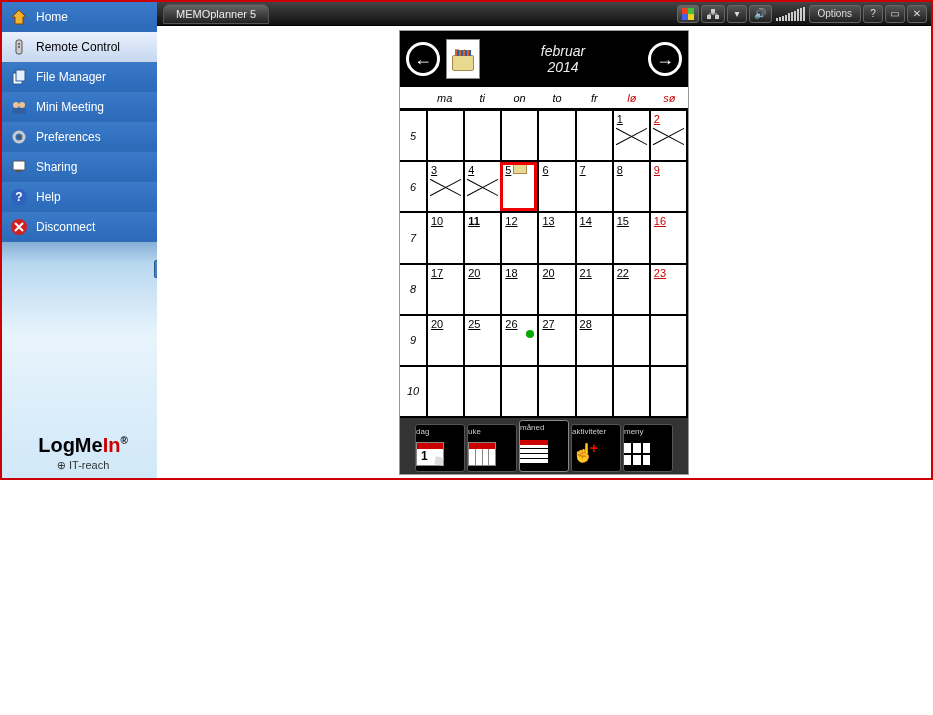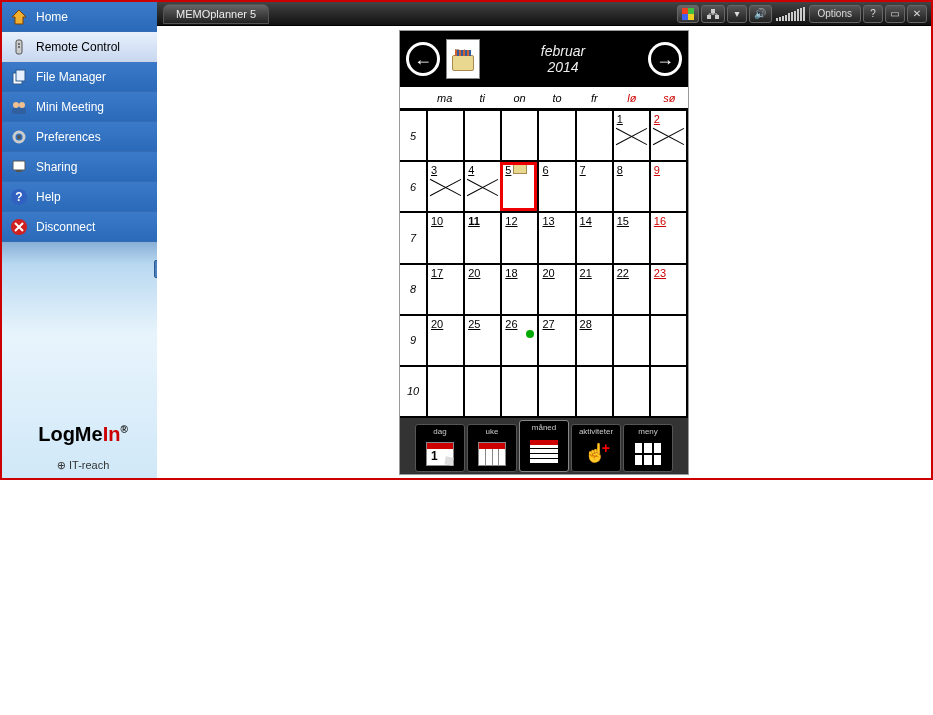--- a/index.html
+++ b/index.html
@@ -6,21 +6,21 @@
 body { font-family: Tahoma, Arial, sans-serif; font-size: 12px; background: #fff; }
 .outer { width: 933px; height: 480px; border: 2px solid #c00; position: relative; }
 .sidebar { position: absolute; left: 0; top: 0; width: 162px; height: 476px; background: linear-gradient(to bottom, #2a6ab8 0%, #1b4f9a 40%, #b8d8f0 55%, #e8f4fc 70%, #d0e8f8 100%); }
 .sidebar-item { display: flex; align-items: center; height: 30px; padding: 4px 6px; color: #fff; cursor: pointer; border-bottom: 1px solid rgba(0,0,0,0.1); background: linear-gradient(to bottom, #3a7ac8, #2a6ab8); }
 .sidebar-item.selected { background: linear-gradient(to bottom, #e8f0fc, #c8d8f0); color: #000; }
 .sidebar-item .icon { width: 22px; height: 22px; margin-right: 6px; display: flex; align-items: center; justify-content: center; }
 .sidebar-handle { position: absolute; right: -2px; top: 258px; width: 12px; height: 18px; background: #4a80c0; border: 1px solid #2a5a90; border-radius: 2px; display:flex; align-items:center; justify-content:center; color:#fff; font-size:9px;}
 .sidebar-logo { position: absolute; bottom: 6px; left: 0; right: 0; text-align: center; }
 .logo-text { font-weight: bold; font-size: 20px; color: #000; font-family: Arial Black, Arial; }
 .logo-in { color: #c00; }
-.logo-sub { font-size: 11px; color: #333; margin-top: 13px; }
+.logo-sub { font-size: 11px; color: #333; margin-top: 2px; }
 
 .main { position: absolute; left: 155px; top: 0; right: 0; height: 476px; background: #000; }
 .titlebar { height: 24px; background: linear-gradient(to bottom, #444, #111); display: flex; align-items: center; color: #ccc; border-bottom: 1px solid #000; }
 .title-tab { background: linear-gradient(to bottom,#666,#222); border:1px solid #555; border-radius:6px 6px 0 0; padding:3px 12px; margin-left:6px; color:#eee; font-size:11px; }
 .title-spacer { flex: 1; }
 .title-controls { display: flex; align-items: center; gap: 2px; padding-right: 4px; }
 .tc-btn { height: 18px; min-width: 20px; padding: 0 4px; background: linear-gradient(to bottom,#555,#222); border: 1px solid #666; border-radius: 3px; color: #ddd; font-size: 10px; display:flex; align-items:center; justify-content:center; cursor:pointer; }
 .tc-flag { background: linear-gradient(to bottom,#666,#333); }
 .tc-flag div{width:12px;height:12px;display:grid;grid-template-columns:1fr 1fr;grid-template-rows:1fr 1fr;}
 .tc-opt { padding: 0 8px; align-items: center; }
@@ -58,21 +58,21 @@
 .cell.weekend{color:#c00;}
 .cell.crossed::before,.cell.crossed::after{content:"";position:absolute;left:0;right:0;top:50%;border-top:1px solid #000;}
 .cell.crossed::before{transform:rotate(28deg);}
 .cell.crossed::after{transform:rotate(-28deg);}
 .cell.today{outline:3px solid #e00;outline-offset:-3px;}
 .cell .mini-cake{display:inline-block;width:14px;height:10px;background:#e8d890;border:1px solid #a88850;margin-left:2px;vertical-align:top;}
 .cell .mini-dot{position:absolute;right:3px;top:14px;width:8px;height:8px;background:#0a0;border-radius:50%;}
 .cell.bold{font-weight:bold;}
 
 .bottom-tabs{height:56px;background:#333;display:flex;justify-content:center;align-items:flex-end;padding:2px;gap:2px;}
-.tab-btn{width:50px;height:48px;background:#000;border:1px solid #555;border-radius:3px;display:flex;flex-direction:column;align-items:center;cursor:pointer;position:relative;}
+.tab-btn{width:50px;height:48px;background:#000;border:1px solid #555;border-radius:3px;display:flex;flex-direction:column;align-items:flex-start;cursor:pointer;position:relative;}
 .tab-btn.active{height:52px;border-color:#888;}
 .tab-btn .tlabel{font-size:8px;color:#ccc;padding-top:2px;}
 .tab-btn .ticon{flex:1;display:flex;align-items:center;justify-content:center;}
 .cal-icon{width:28px;height:24px;background:#fff;border:1px solid #888;position:relative;}
 .cal-icon::before{content:"";position:absolute;top:0;left:0;right:0;height:6px;background:#c00;}
 .grid-icon{width:26px;height:22px;display:grid;grid-template-columns:repeat(3,1fr);grid-template-rows:repeat(2,1fr);gap:2px;}
 .grid-icon span{background:#fff;}
 .month-icon{width:28px;height:24px;background:#fff;position:relative;}
 .month-icon::before{content:"";position:absolute;top:0;left:0;right:0;height:5px;background:#c00;}
 .month-icon::after{content:"";position:absolute;top:5px;left:0;right:0;bottom:0;background:repeating-linear-gradient(0deg,#000 0 1px,#fff 1px 5px),repeating-linear-gradient(90deg,#000 0 1px,transparent 1px 5px);}

